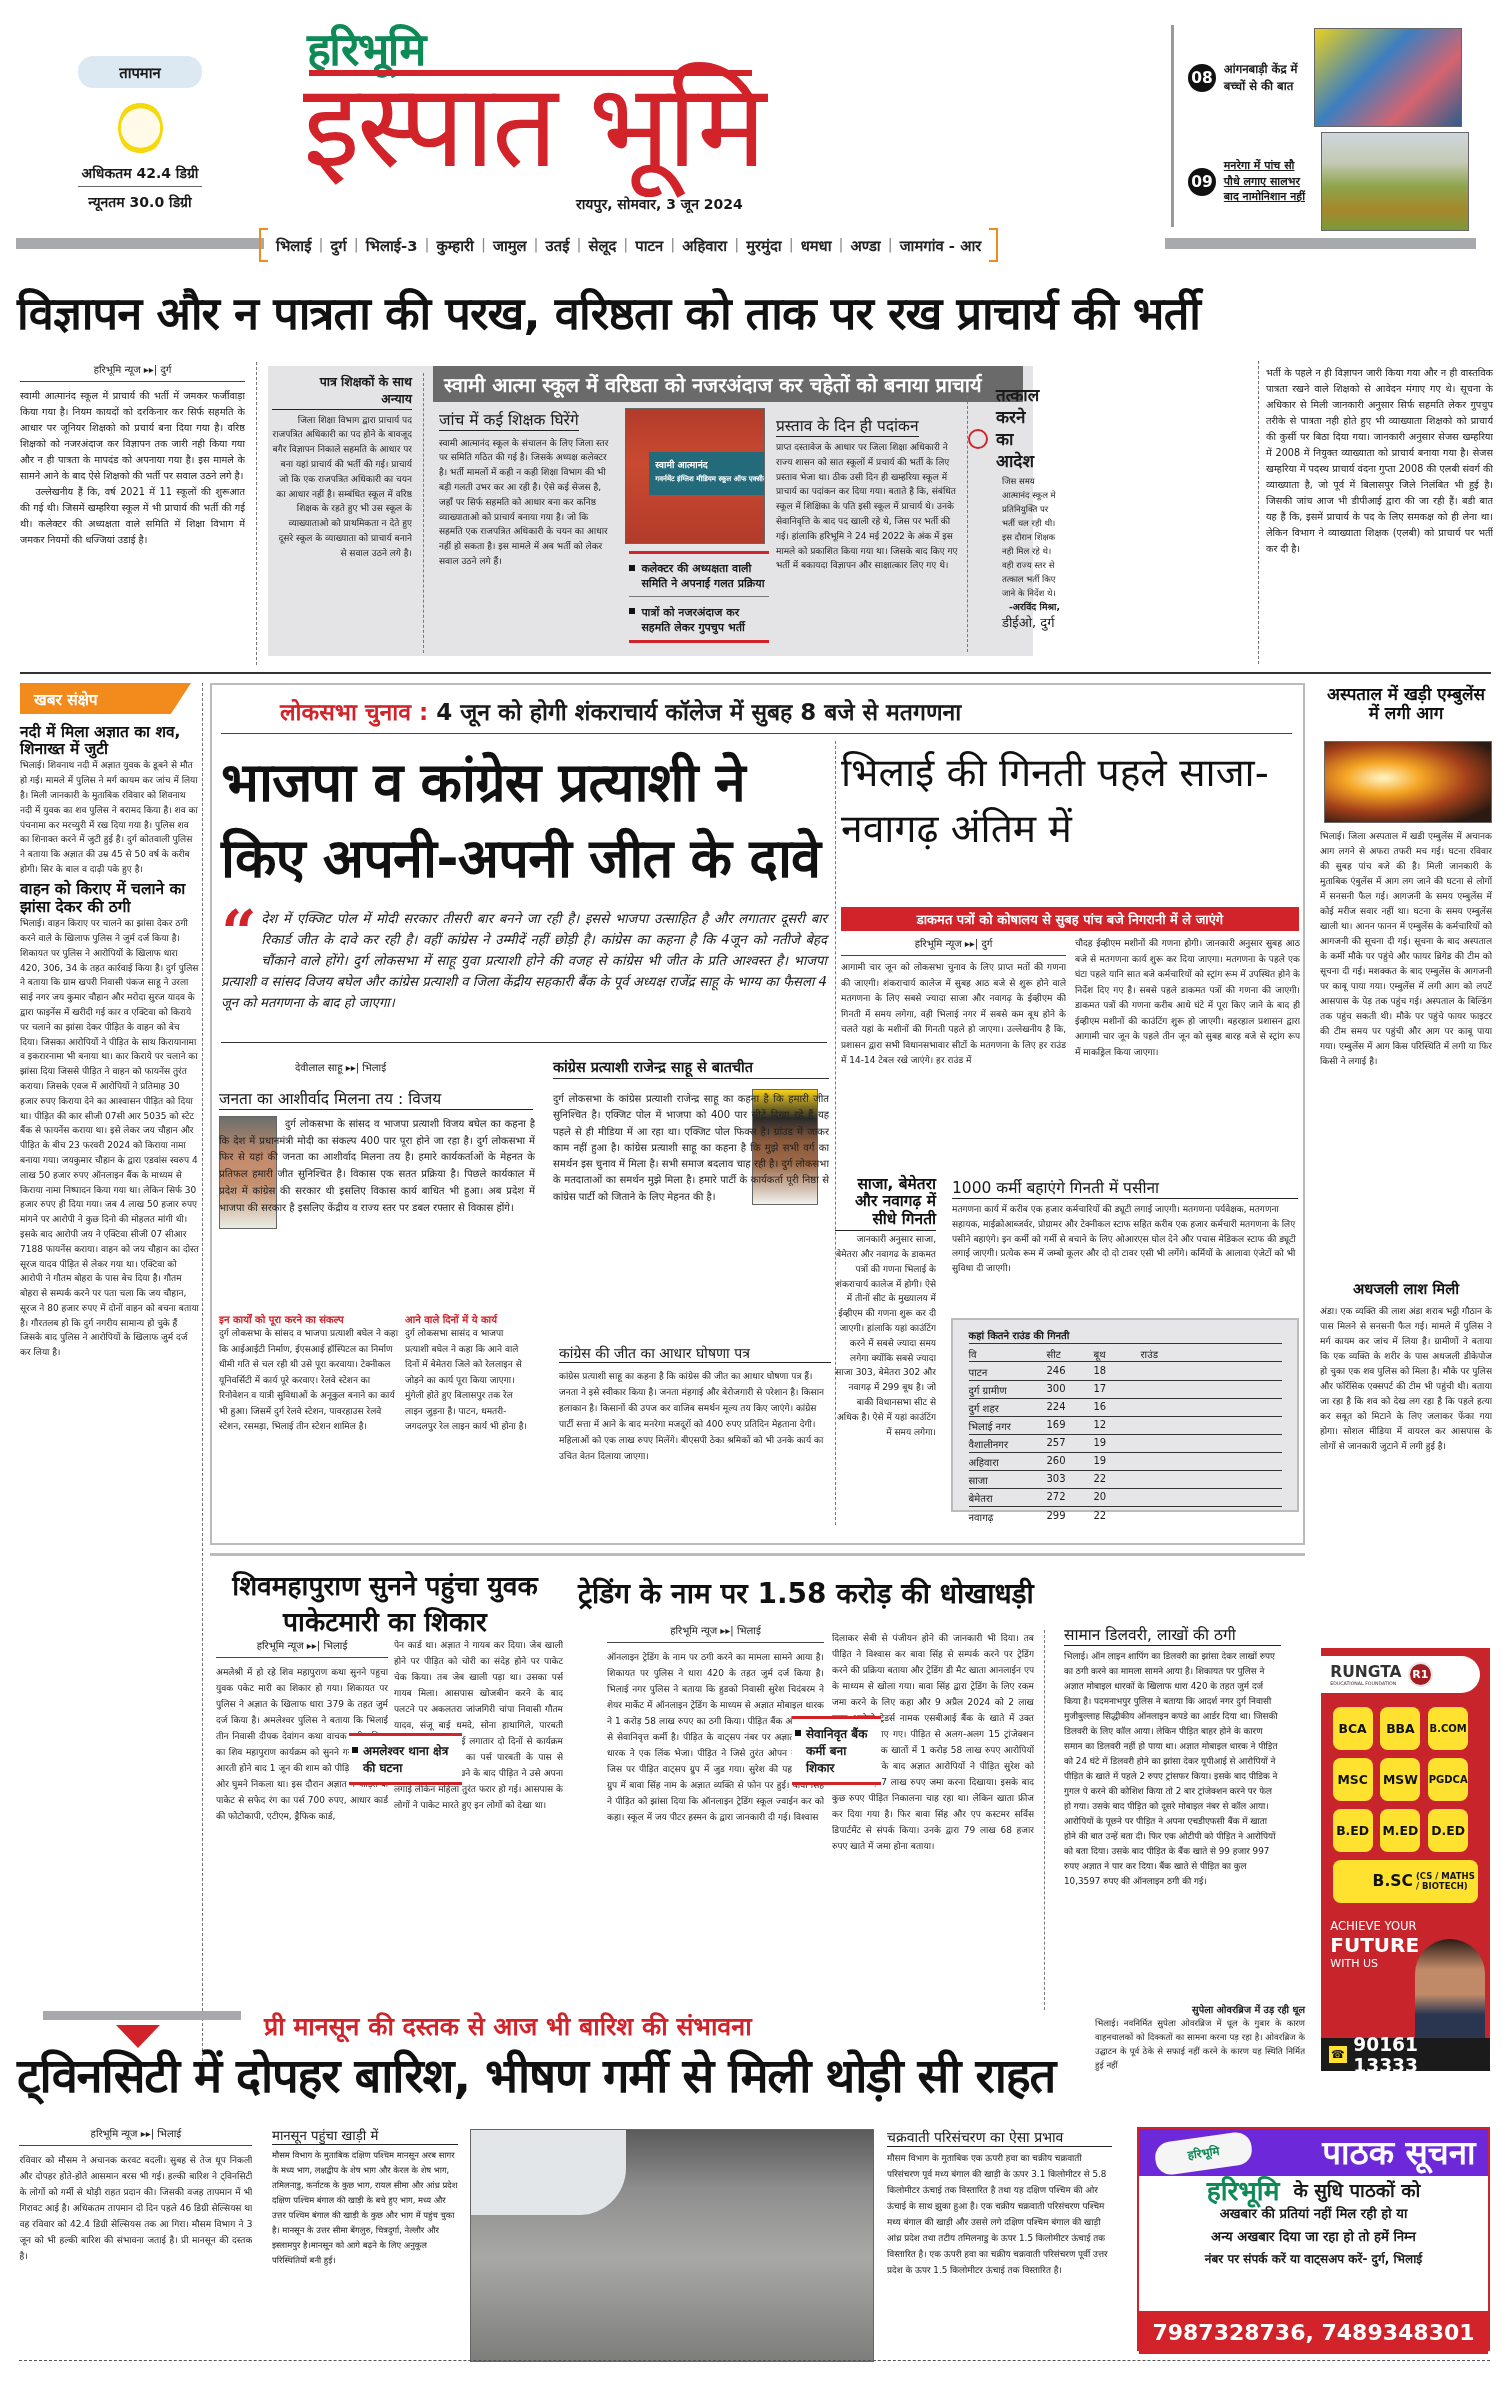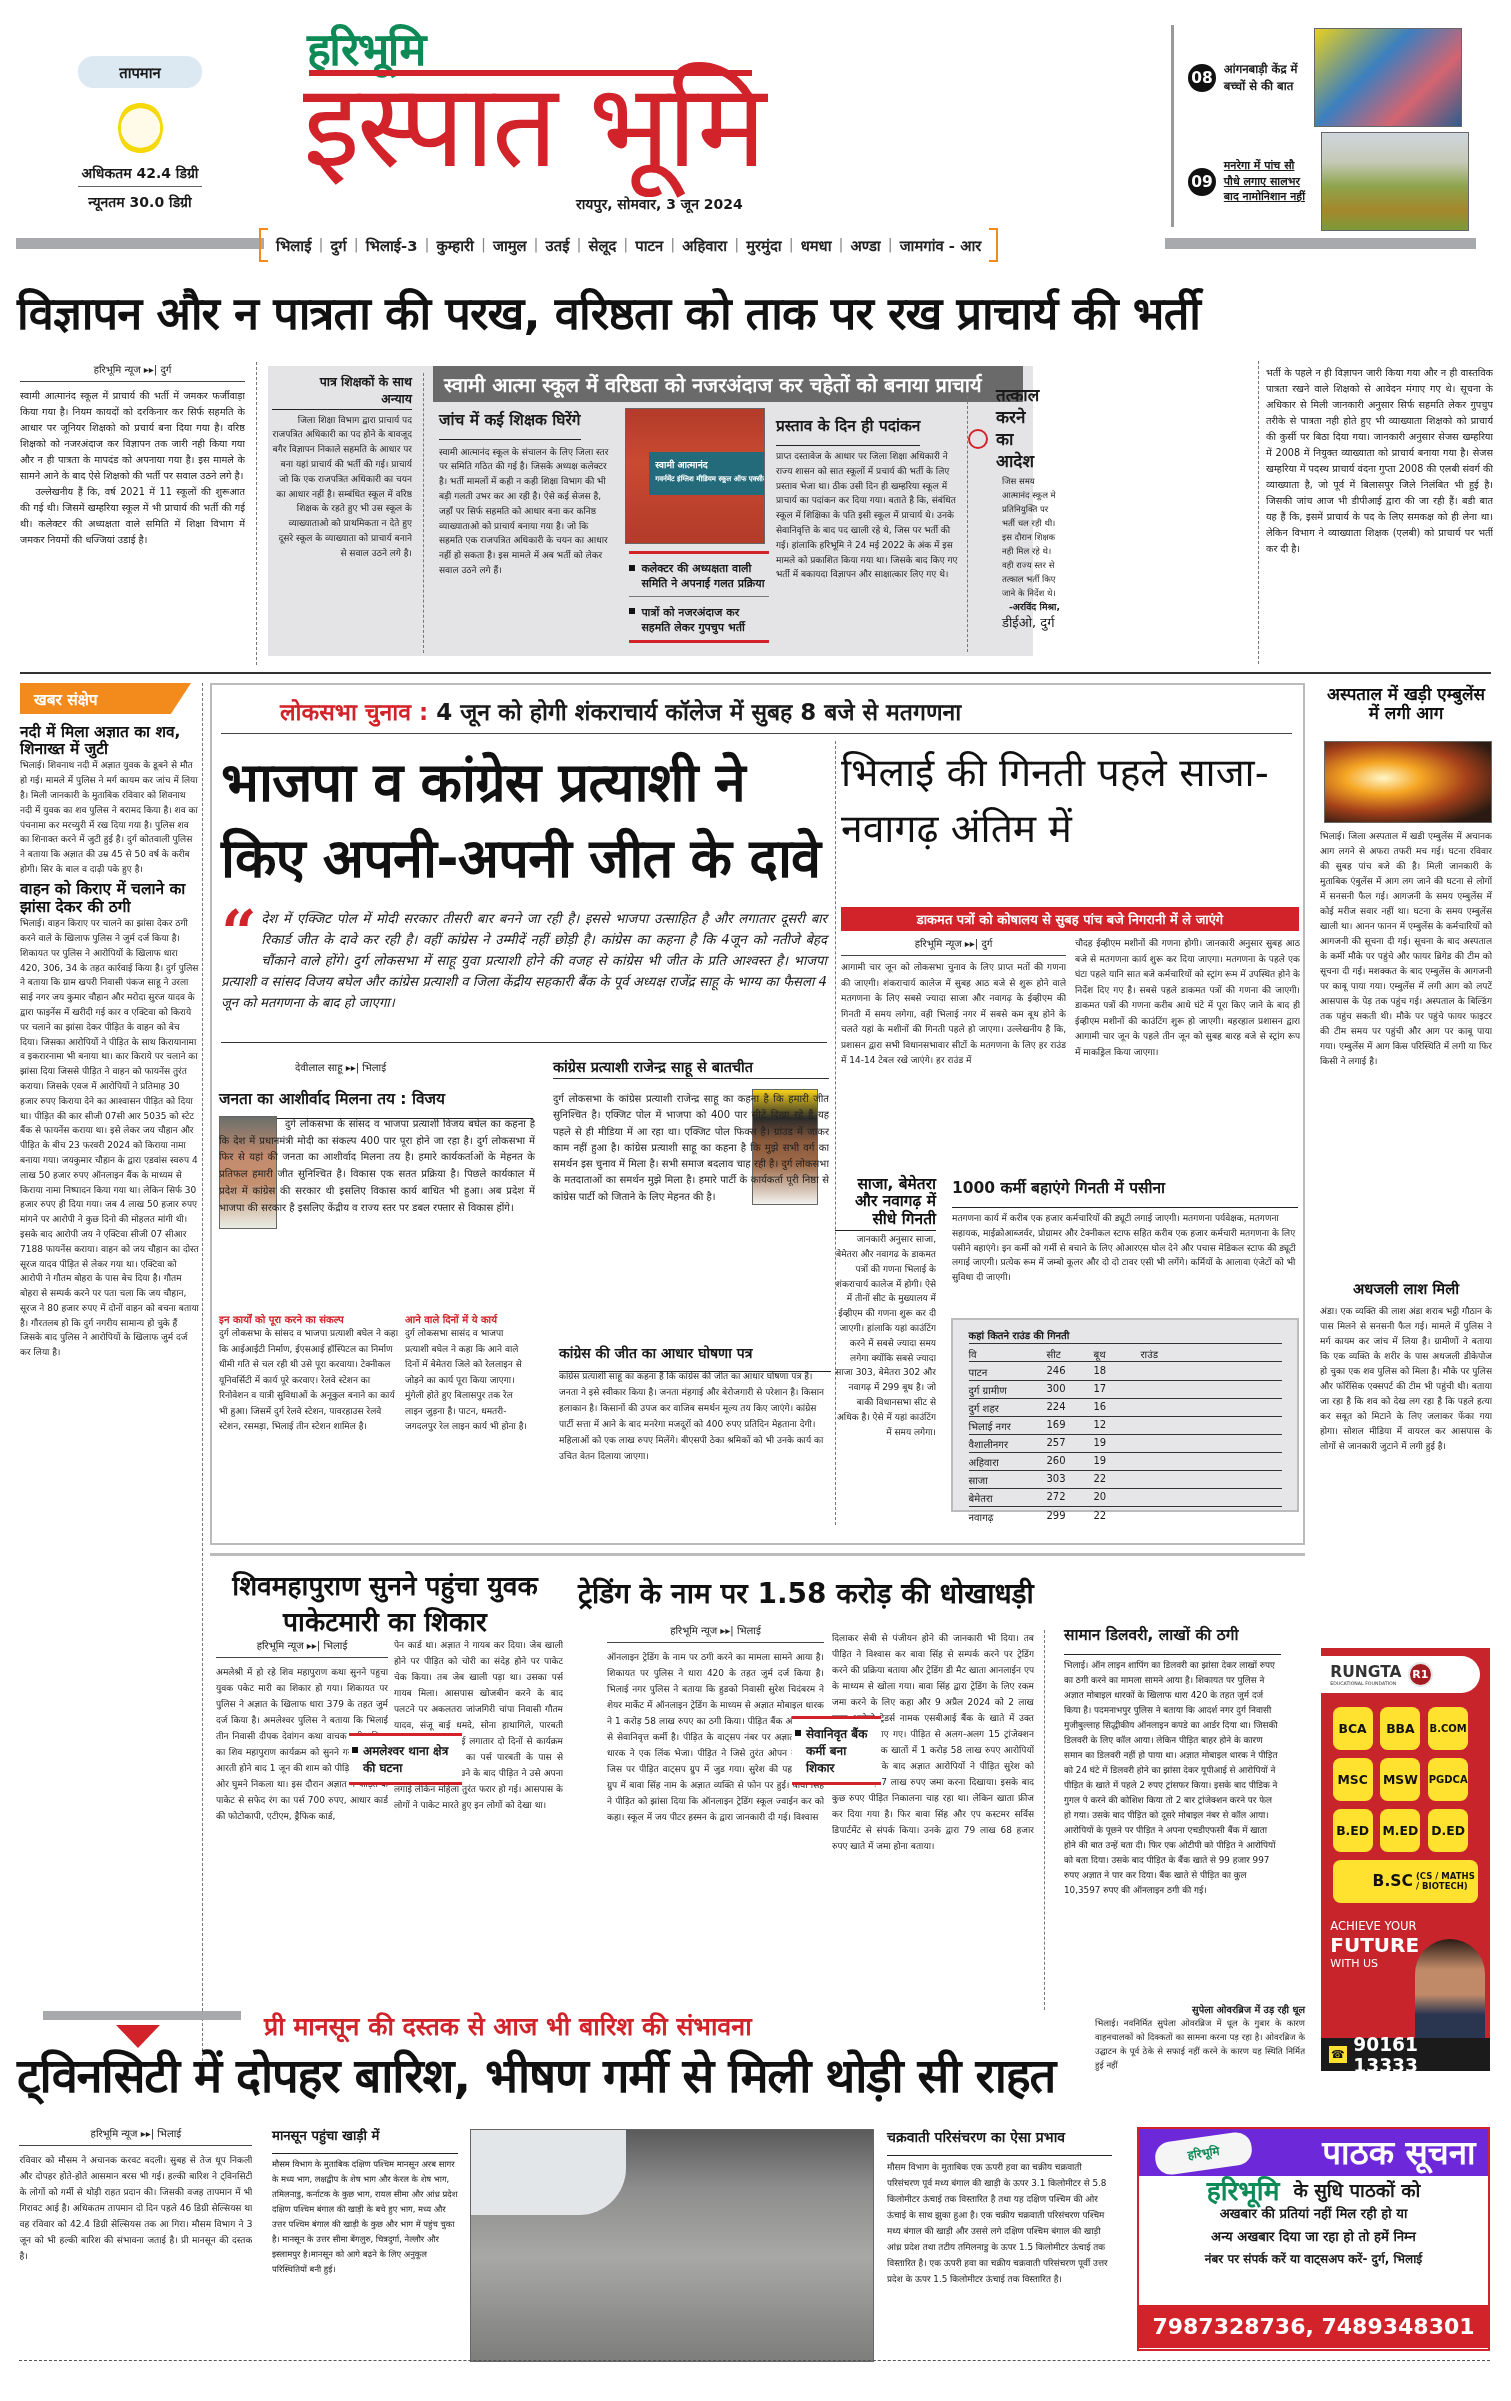--- a/index.html
+++ b/index.html
@@ -7,21 +7,21 @@
   body { position: relative; font-family: "DejaVu Sans", sans-serif; color: #1a1a1a; }
   .abs { position: absolute; }
   .body-text { font-family: "DejaVu Sans", sans-serif; font-size: 9.7px; line-height: 16px; text-align: justify; color: #222; overflow: hidden; }
   .body-sm { font-size: 9px; line-height: 14.8px; }
   .headline { font-family: "DejaVu Sans", sans-serif; font-weight: bold; color: #111; letter-spacing: -0.8px; line-height: 1.12; }
   .byline { font-family: "DejaVu Sans", sans-serif; font-size: 10px; text-align: center; border-bottom: 1.6px solid #444; padding-bottom: 4.7px; color: #222; }
   .hr { position: absolute; background: #333; height: 2.3px; }
   .dash-v { position: absolute; border-left: 0.8px dashed #777; }
   .dash-h { position: absolute; border-top: 1.6px dashed #555; }
   .photo { position: absolute; border: 0.8px solid #666; overflow: hidden; }
-  .underline-head { font-weight: bold; border-bottom: 1.6px solid #222; padding-bottom: 9px; }
+  .underline-head { font-weight: normal; border-bottom: 1.6px solid #222; padding-bottom: 0; }
   .red { color: #d2232a; }
   .green { color: #0e8a57; }
 
   
   .temp-pill { background: #dce9f3; border-radius: 15.5px; text-align: center; font-weight: bold; font-size: 14.8px; padding: 6.2px 0; }
   .sun { width: 45px; height: 54px; border-radius: 50%; background: radial-gradient(circle, #fffbe8 55%, #f6d90c 57%, #f6d90c 70%, transparent 72%); }
   .masthead-sub { font-family: "DejaVu Sans", sans-serif; font-weight: bold; font-size: 45px; color: #0e8a57; letter-spacing: -1.6px; }
   .masthead-main { font-family: "DejaVu Sans", sans-serif; font-size: 116px; color: #d2232a; line-height: 1; letter-spacing: -3.1px; }
   .nav-bar { display: flex; align-items: center; font-size: 14.8px; font-weight: bold; color: #222; }
   .nav-bar .sep { color: #888; margin: 0 7px; font-weight: normal; }
@@ -45,21 +45,21 @@
 
   
   .ad-rungta { background: #c8242b; }
   .rungta-top { background: #fff; border-radius: 0 31px 31px 0; display: flex; align-items: center; gap: 6.2px; padding: 6.2px 9.3px; }
   .course { background: #ffe230; border-radius: 7.8px; color: #111; font-weight: bold; font-size: 13.2px; display: flex; align-items: center; justify-content: center; }
   .rungta-phone { background: #1b1b1b; color: #fff; font-weight: bold; font-size: 18.6px; display: flex; align-items: center; gap: 6.2px; padding: 0 7.8px; }
 
   .notice { border: 2.3px solid #d2232a; }
   .notice-head { background: #6d28d9; color: #fff; font-size: 33px; font-weight: bold; text-align: right; padding: 0 12.4px; }
   .notice-body { background: #fff; text-align: center; font-weight: bold; font-size: 13.2px; line-height: 23px; padding: 3.1px 6.2px; }
-  .notice-phone { background: #d2232a; color: #fff; font-weight: bold; font-size: 22px; text-align: center; }
+  .notice-phone { background: #d2232a; color: #fff; font-weight: bold; font-size: 22px; text-align: center; margin-top: 6px; }
 </style>
 </head>
 <body>
 
 <div class="abs" style="left:78px; top:56px; width:124px;">
   <div class="temp-pill">तापमान</div>
   <div class="sun" style="margin:12.4px auto 7.8px;"></div>
   <div style="text-align:center;font-size:14px;font-weight:bold;padding-bottom:4.7px;border-bottom:1.6px solid #666;">अधिकतम 42.4 डिग्री</div>
   <div style="text-align:center;font-size:14px;font-weight:bold;padding-top:4.7px;">न्यूनतम 30.0 डिग्री</div>
 </div>

